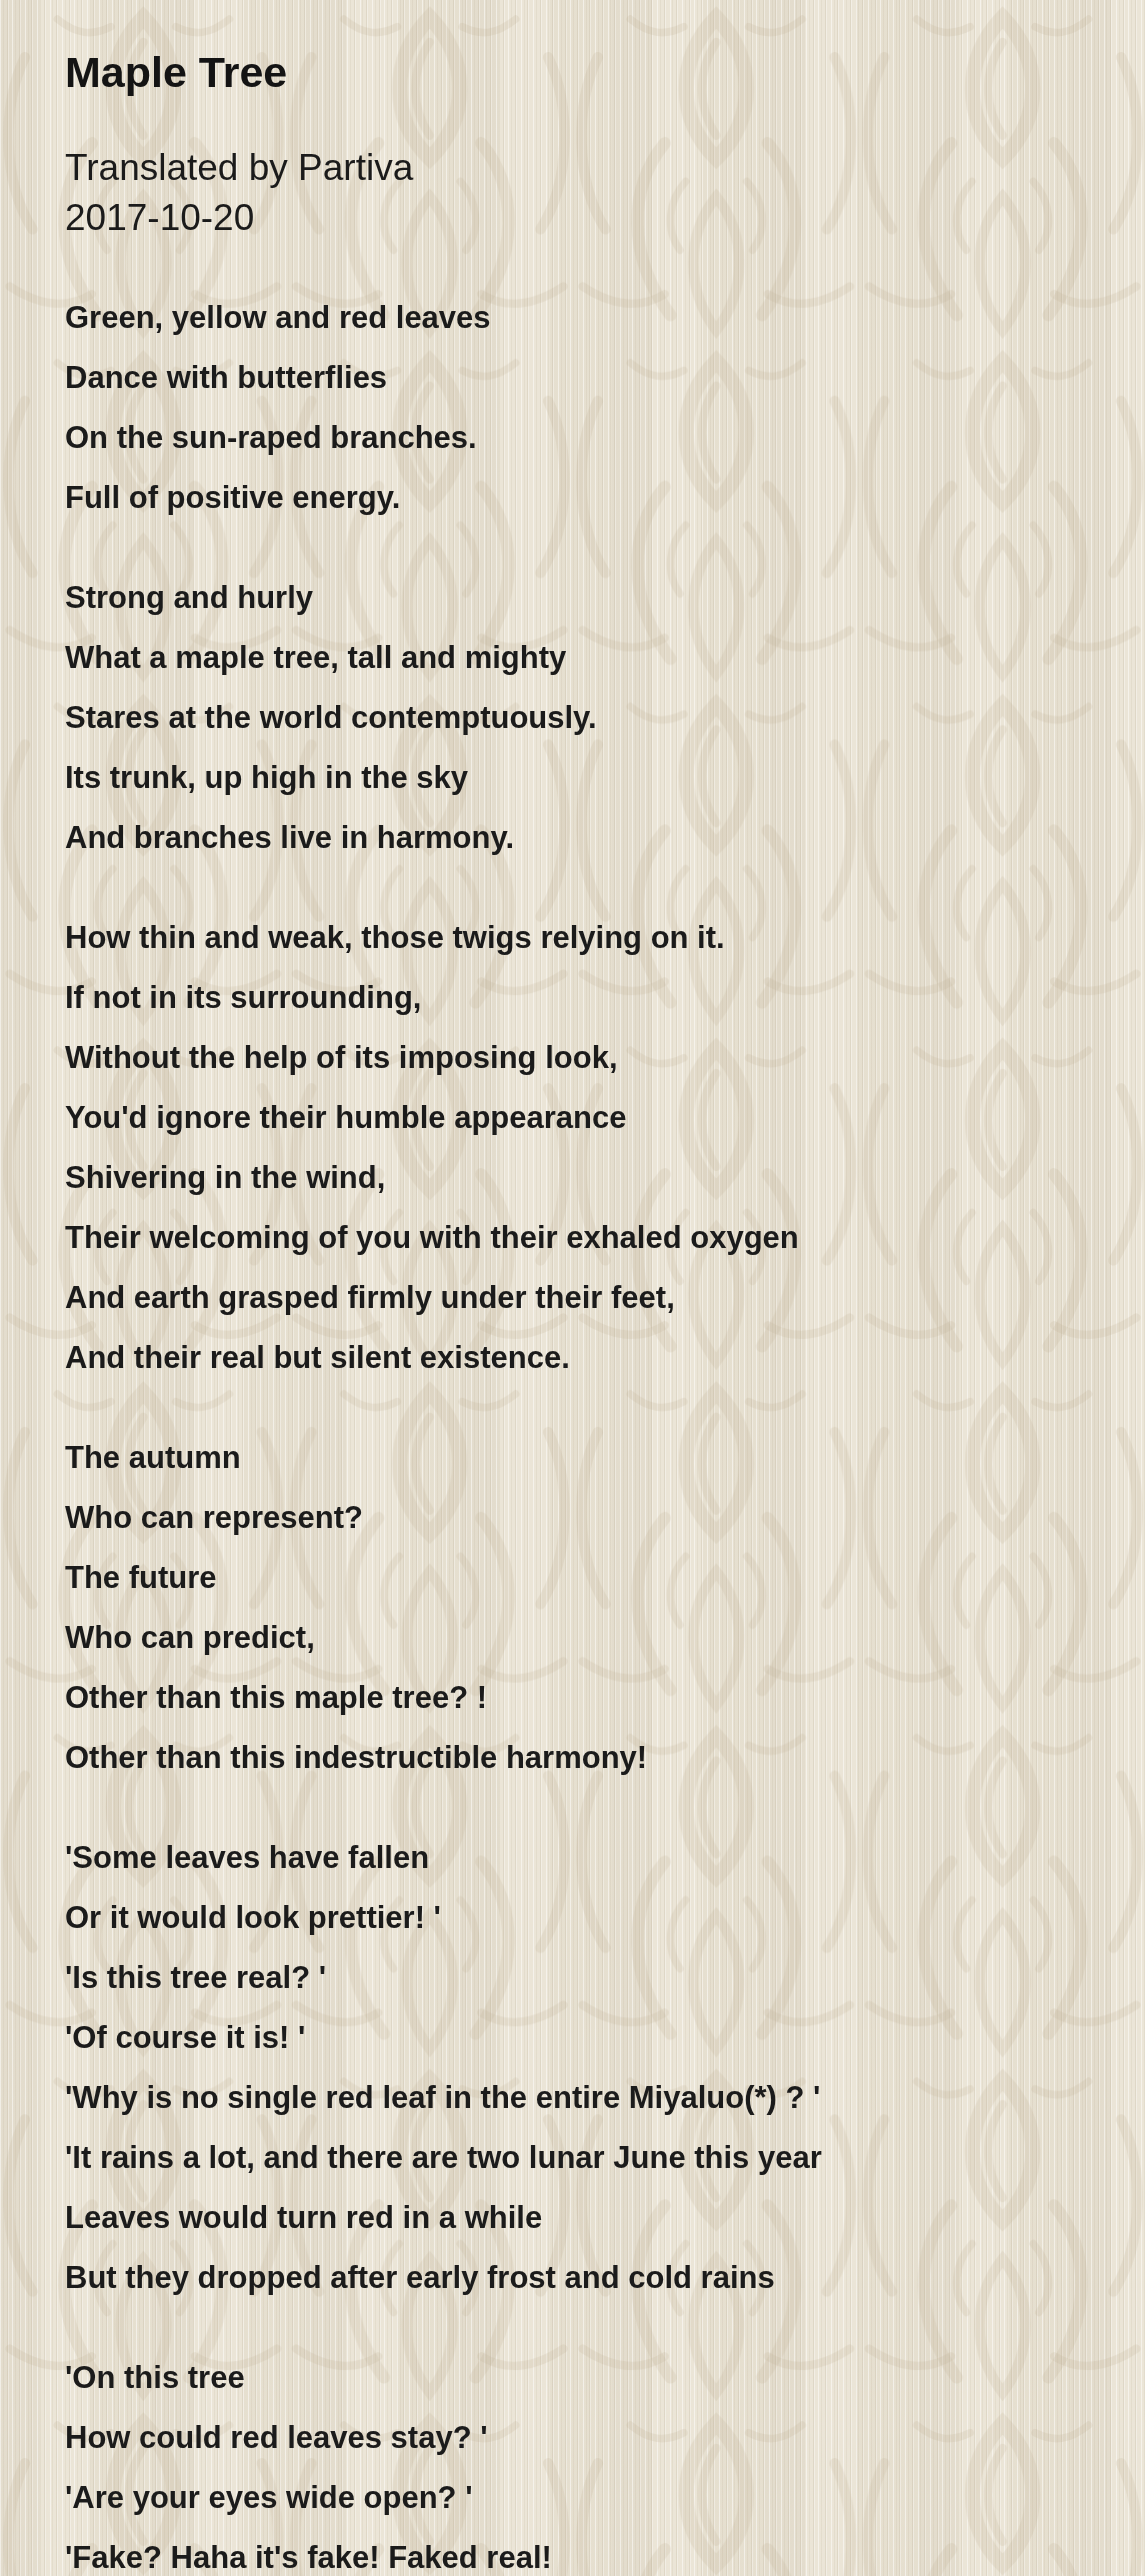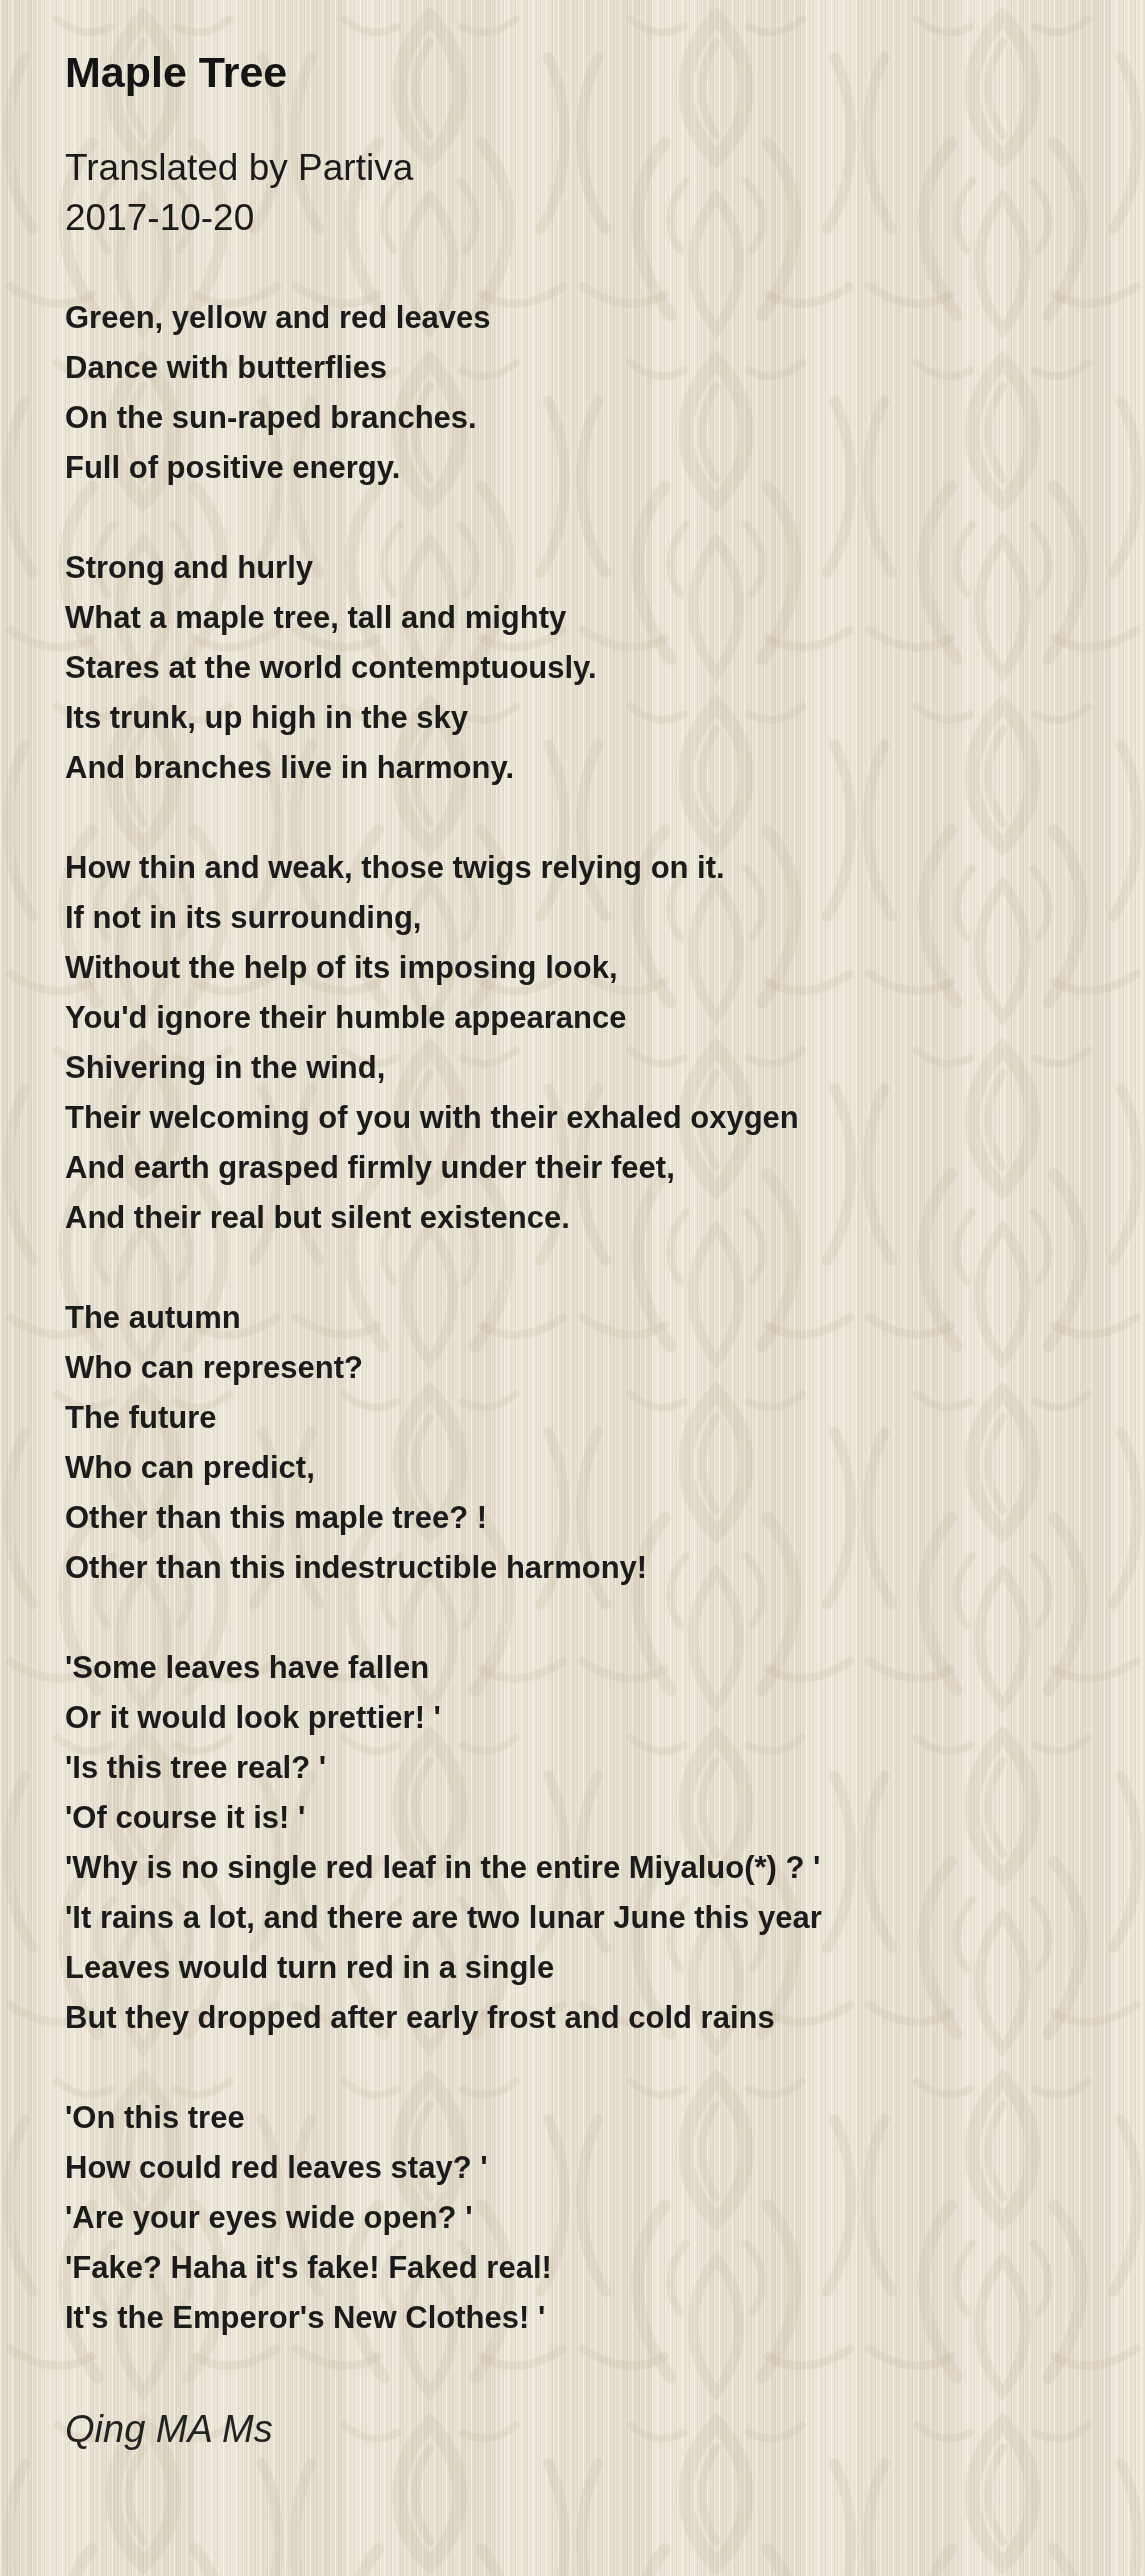--- a/index.html
+++ b/index.html
@@ -48,20 +48,21 @@
     font-size: 37px;
     line-height: 50px;
     font-weight: normal;
   }
   .stanza { margin-top: 50px; }
   .line {
     font-size: 31px;
     line-height: 50px;
     font-weight: bold;
     white-space: pre-wrap;
+    margin-top: 10px;
   }
   .signature {
     margin-top: 58px;
     font-size: 38px;
     line-height: 57px;
     font-style: italic;
     font-weight: normal;
     color: #222222;
   }
 </style>
@@ -133,21 +134,21 @@
         <div class="line">Other than this maple tree? !</div>
         <div class="line">Other than this indestructible harmony!</div>
       </div>
       <div class="stanza">
         <div class="line">'Some leaves have fallen</div>
         <div class="line">Or it would look prettier! '</div>
         <div class="line">'Is this tree real? '</div>
         <div class="line">'Of course it is! '</div>
         <div class="line">'Why is no single red leaf in the entire Miyaluo(*) ? '</div>
         <div class="line">'It rains a lot, and there are two lunar June this year</div>
-        <div class="line">Leaves would turn red in a single</div>
+        <div class="line">Leaves would turn red in a while</div>
         <div class="line">But they dropped after early frost and cold rains</div>
       </div>
       <div class="stanza">
         <div class="line">'On this tree</div>
         <div class="line">How could red leaves stay? '</div>
         <div class="line">'Are your eyes wide open? '</div>
         <div class="line">'Fake? Haha it's fake! Faked real!</div>
         <div class="line">It's the Emperor's New Clothes! '</div>
       </div>
     </div>

